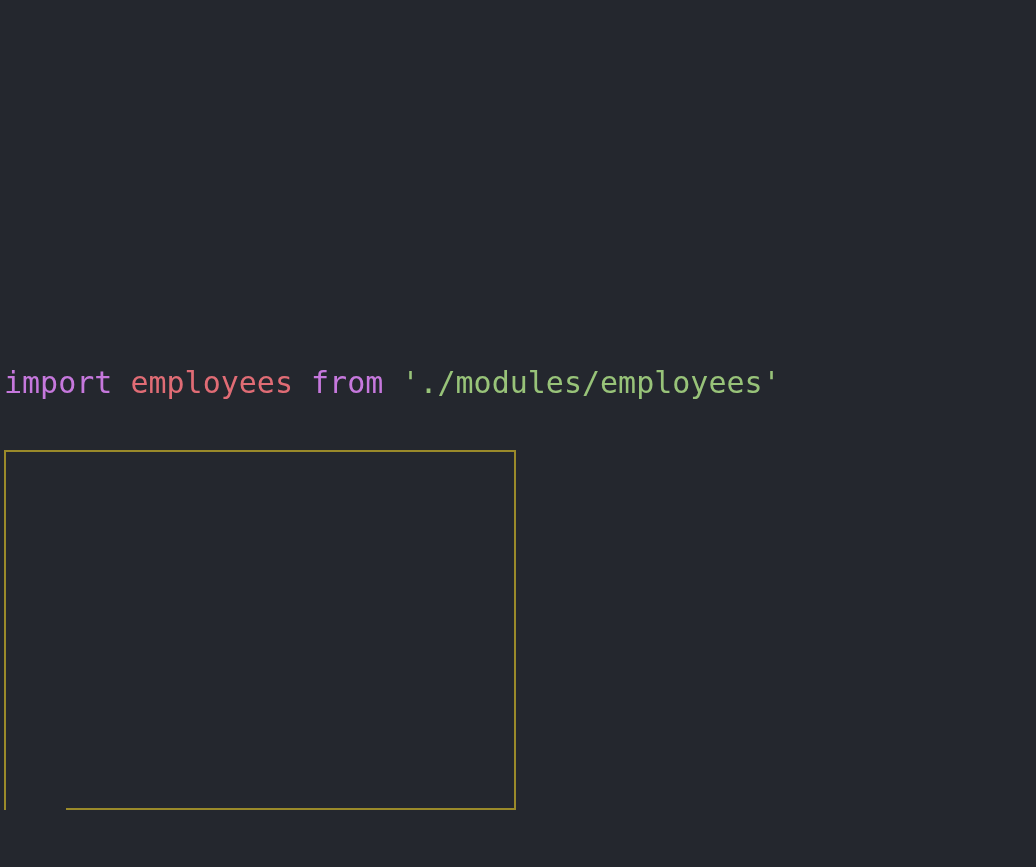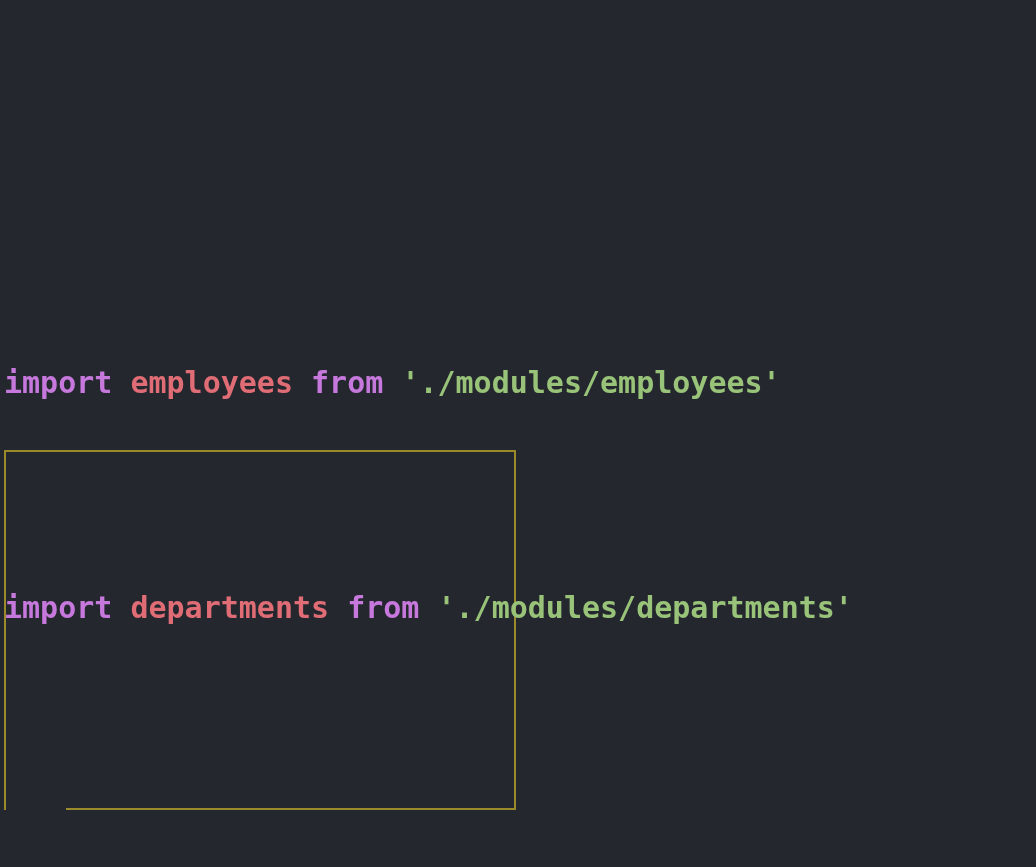--- a/index.html
+++ b/index.html
@@ -19,21 +19,20 @@
   
   #editor {
     position: relative;
     width: 872px;
     height: 867px;
     background: #24272e;
     font-size: 30px;
     line-height: 45px;
     letter-spacing: 0;
     white-space: pre;
-    font-weight: bold;
   }
 
   .code-line {
     position: relative;
     height: 45px;
     line-height: 45px;
     padding-left: 4px;
     white-space: pre;
     font-size: 30px;
     z-index: 2;
@@ -73,21 +72,20 @@
 <div id="editor">
 
   
   <div id="bracket-guide"></div>
   <div id="bracket-guide-bottom-gap"></div>
 
   
   <div class="code-line"><span class="tok-keyword">import</span><span class="tok-plain"> </span><span class="tok-ident">employees</span><span class="tok-plain"> </span><span class="tok-keyword">from</span><span class="tok-plain"> </span><span class="tok-string">'./modules/employees'</span></div>
 
   
-  <div class="code-line"><span class="tok-keyword">import</span><span class="tok-plain"> </span><span class="tok-ident">departments</span><span class="tok-plain"> </span><span class="tok-keyword">from</span><span class="tok-plain"> </span><span class="tok-string">'./modules/departments'</span></div>
 
   
 
   
   
 
   
   
 
   

